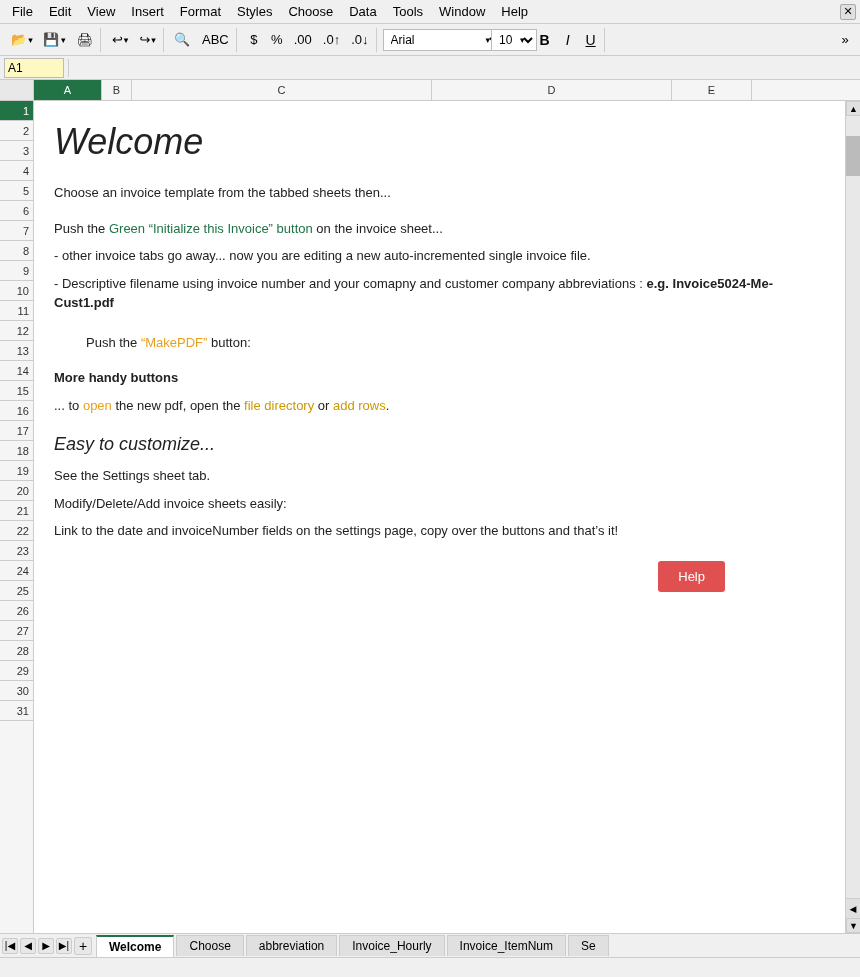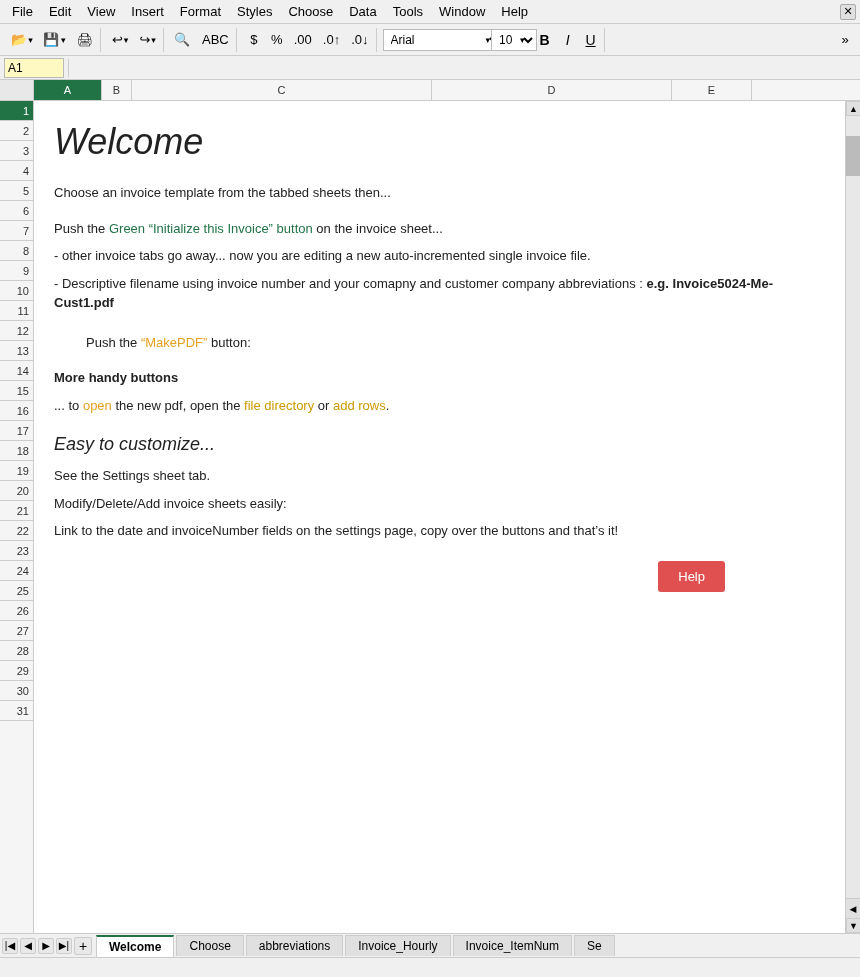--- a/index.html
+++ b/index.html
@@ -393,21 +393,21 @@
 </div>
 
 <div class="sheet-tabs-bar">
   <div class="tab-nav-btn">|◀</div>
   <div class="tab-nav-btn">◀</div>
   <div class="tab-nav-btn">▶</div>
   <div class="tab-nav-btn">▶|</div>
   <div class="add-sheet-btn">+</div>
   <div class="sheet-tab active">Welcome</div>
   <div class="sheet-tab">Choose</div>
-  <div class="sheet-tab">abbreviations</div>
+  <div class="sheet-tab">abbreviation</div>
   <div class="sheet-tab">Invoice_Hourly</div>
   <div class="sheet-tab">Invoice_ItemNum</div>
   <div class="sheet-tab">Se</div>
 </div>
 
 <div class="status-bar">
   <span></span>
 </div>
 
 </body></html>

